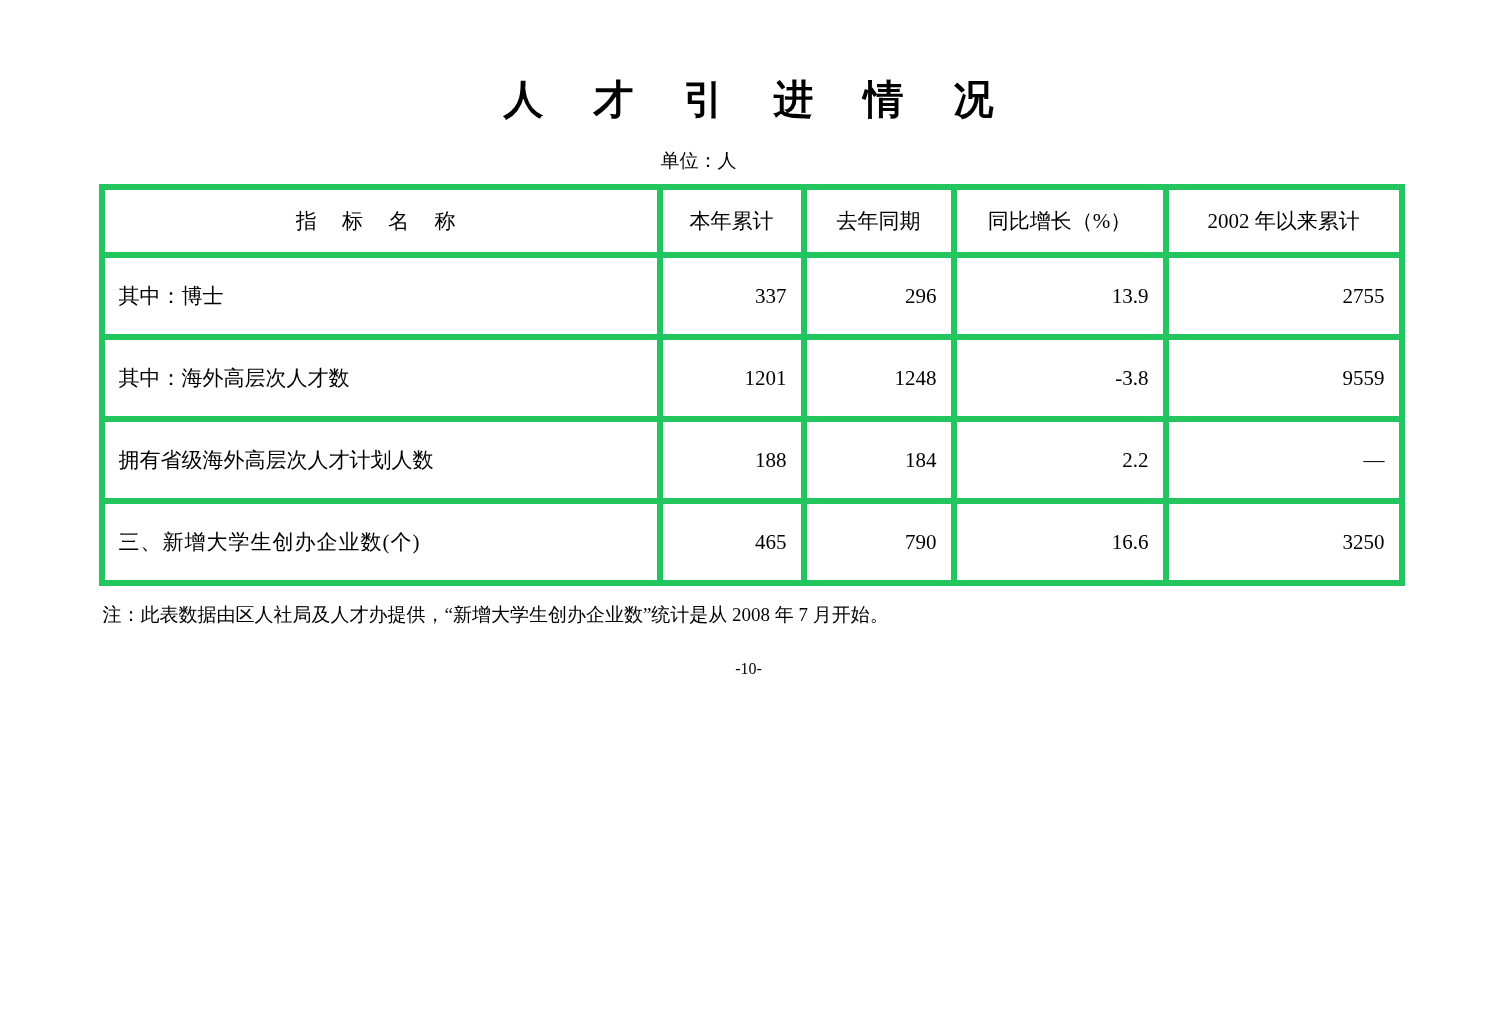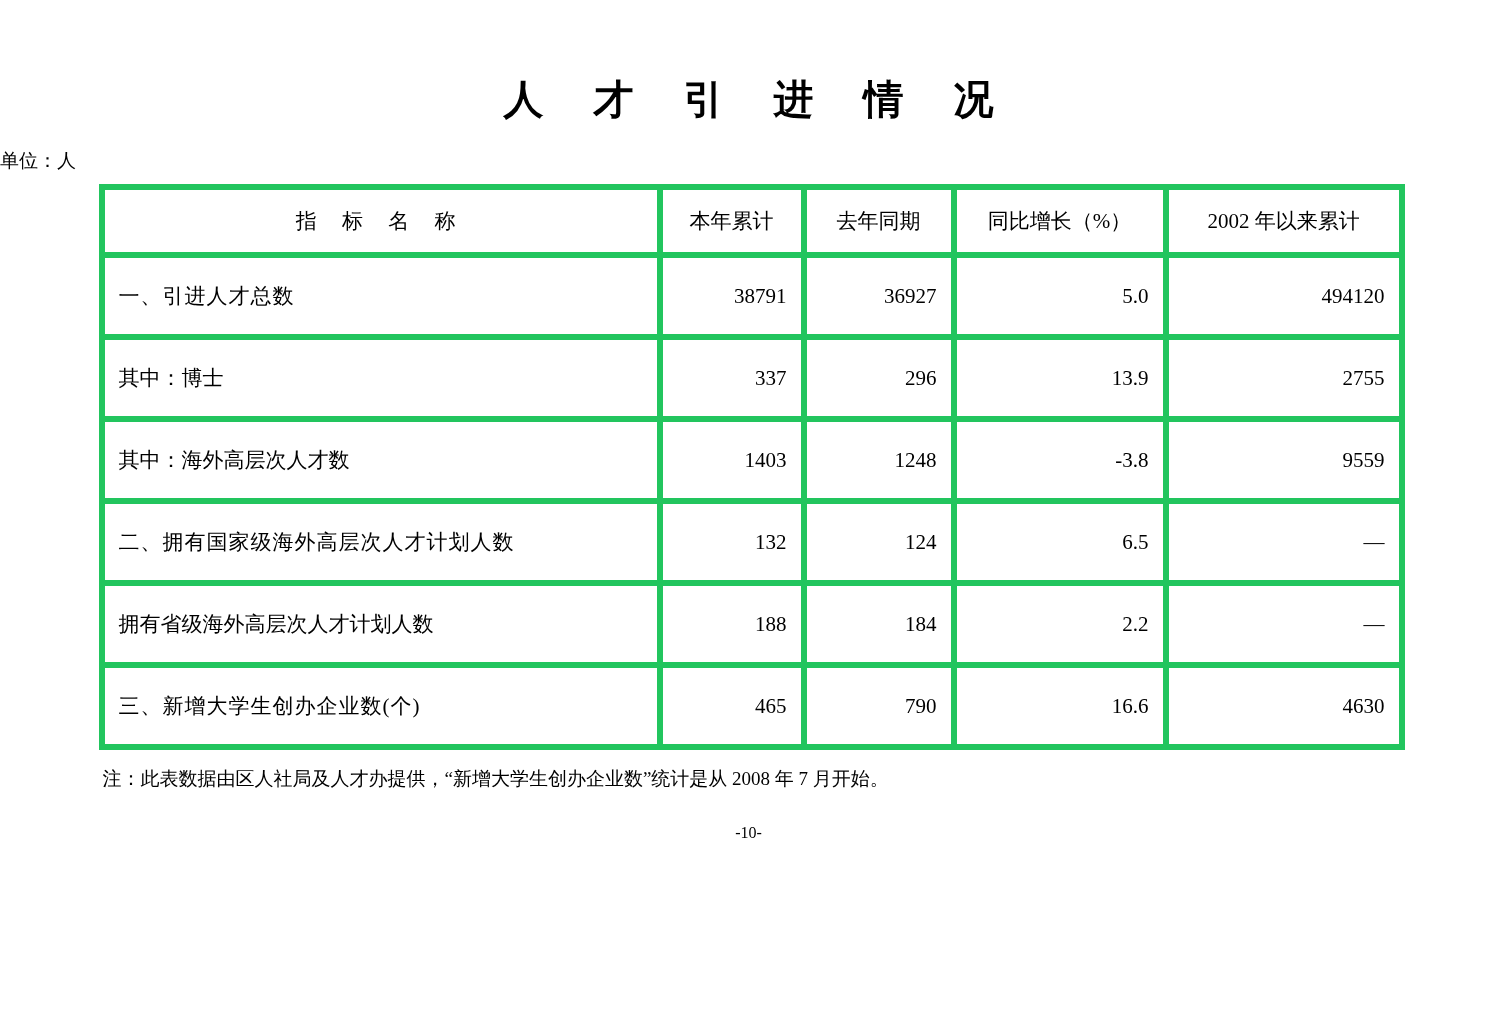--- a/index.html
+++ b/index.html
@@ -25,21 +25,21 @@
     text-align: center;
     font-size: 40px;
     font-weight: bold;
     letter-spacing: 20px;
     padding-top: 78px;
     padding-left: 20px;
     font-family: "Liberation Serif", "DejaVu Serif", serif;
     line-height: 1.1;
   }
   .unit-line {
-    text-align: left;
+    text-align: center;
     font-size: 19px;
     margin-top: 26px;
     padding-right: 100px;
     font-family: "Liberation Serif", "DejaVu Serif", serif;
   }
   .table-wrap {
     margin: 10px auto 0 auto;
     width: 1300px;
   }
   table.stat {
@@ -130,60 +130,46 @@
         <tr>
           <td class="hdr-name">指 标 名 称</td>
           <td>本年累计</td>
           <td>去年同期</td>
           <td>同比增长（%）</td>
           <td>2002 年以来累计</td>
         </tr>
       </thead>
       <tbody>
         <tr>
-          <td class="lvl0">一、引进人才总数</td>
-          <td class="num">38791</td>
-          <td class="num">36927</td>
-          <td class="num">5.0</td>
-          <td class="num">494120</td>
-        </tr>
-        <tr>
           <td class="lvl1">其中：博士</td>
           <td class="num">337</td>
           <td class="num">296</td>
           <td class="num">13.9</td>
           <td class="num">2755</td>
         </tr>
         <tr>
           <td class="lvl1">其中：海外高层次人才数</td>
-          <td class="num">1403</td>
+          <td class="num">1201</td>
           <td class="num">1248</td>
           <td class="num">-3.8</td>
           <td class="num">9559</td>
-        </tr>
-        <tr>
-          <td class="lvl0">二、拥有国家级海外高层次人才计划人数</td>
-          <td class="num">132</td>
-          <td class="num">124</td>
-          <td class="num">6.5</td>
-          <td class="num">—</td>
         </tr>
         <tr>
           <td class="lvl1b">拥有省级海外高层次人才计划人数</td>
           <td class="num">188</td>
           <td class="num">184</td>
           <td class="num">2.2</td>
           <td class="num">—</td>
         </tr>
         <tr>
           <td class="lvl0">三、新增大学生创办企业数(个)</td>
           <td class="num">465</td>
           <td class="num">790</td>
           <td class="num">16.6</td>
-          <td class="num">4630</td>
+          <td class="num">3250</td>
         </tr>
       </tbody>
     </table>
   </div>
 
   <div class="note">注：此表数据由区人社局及人才办提供，“新增大学生创办企业数”统计是从 2008 年 7 月开始。</div>
 
   <div class="page-num">-10-</div>
 
 </div>

